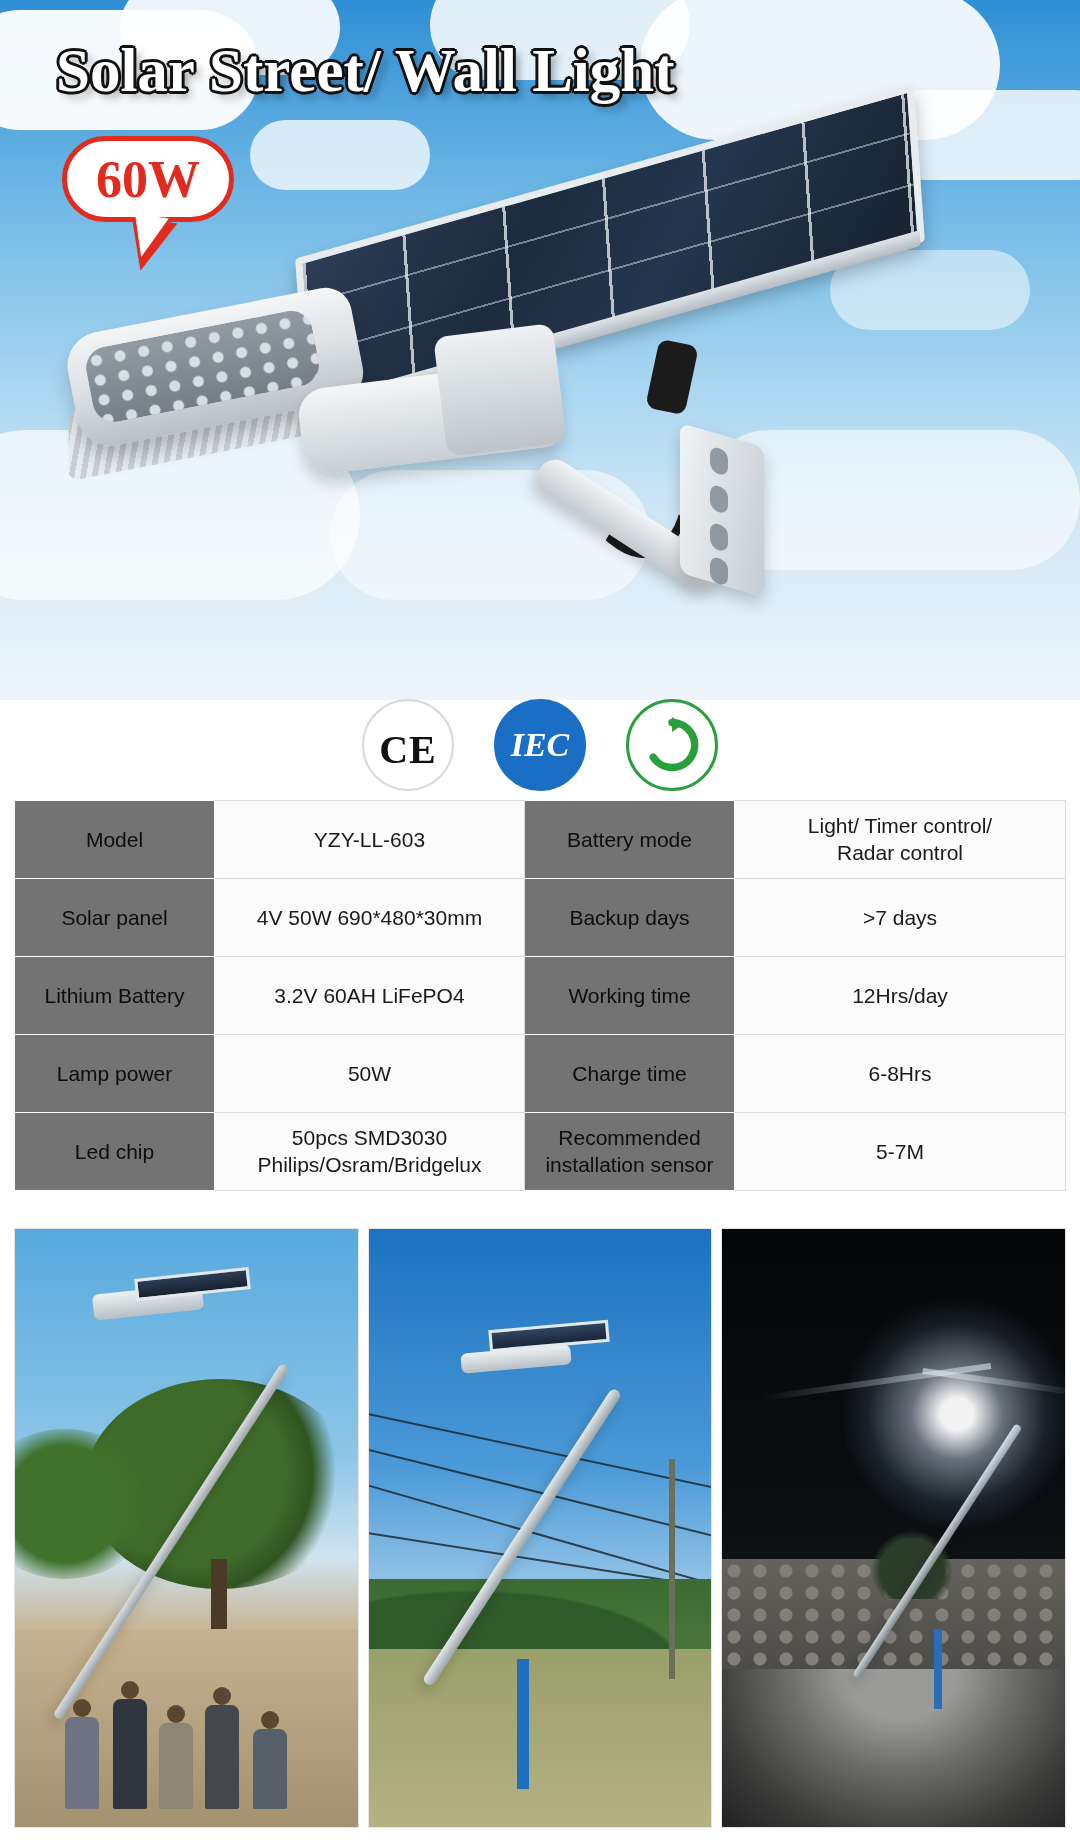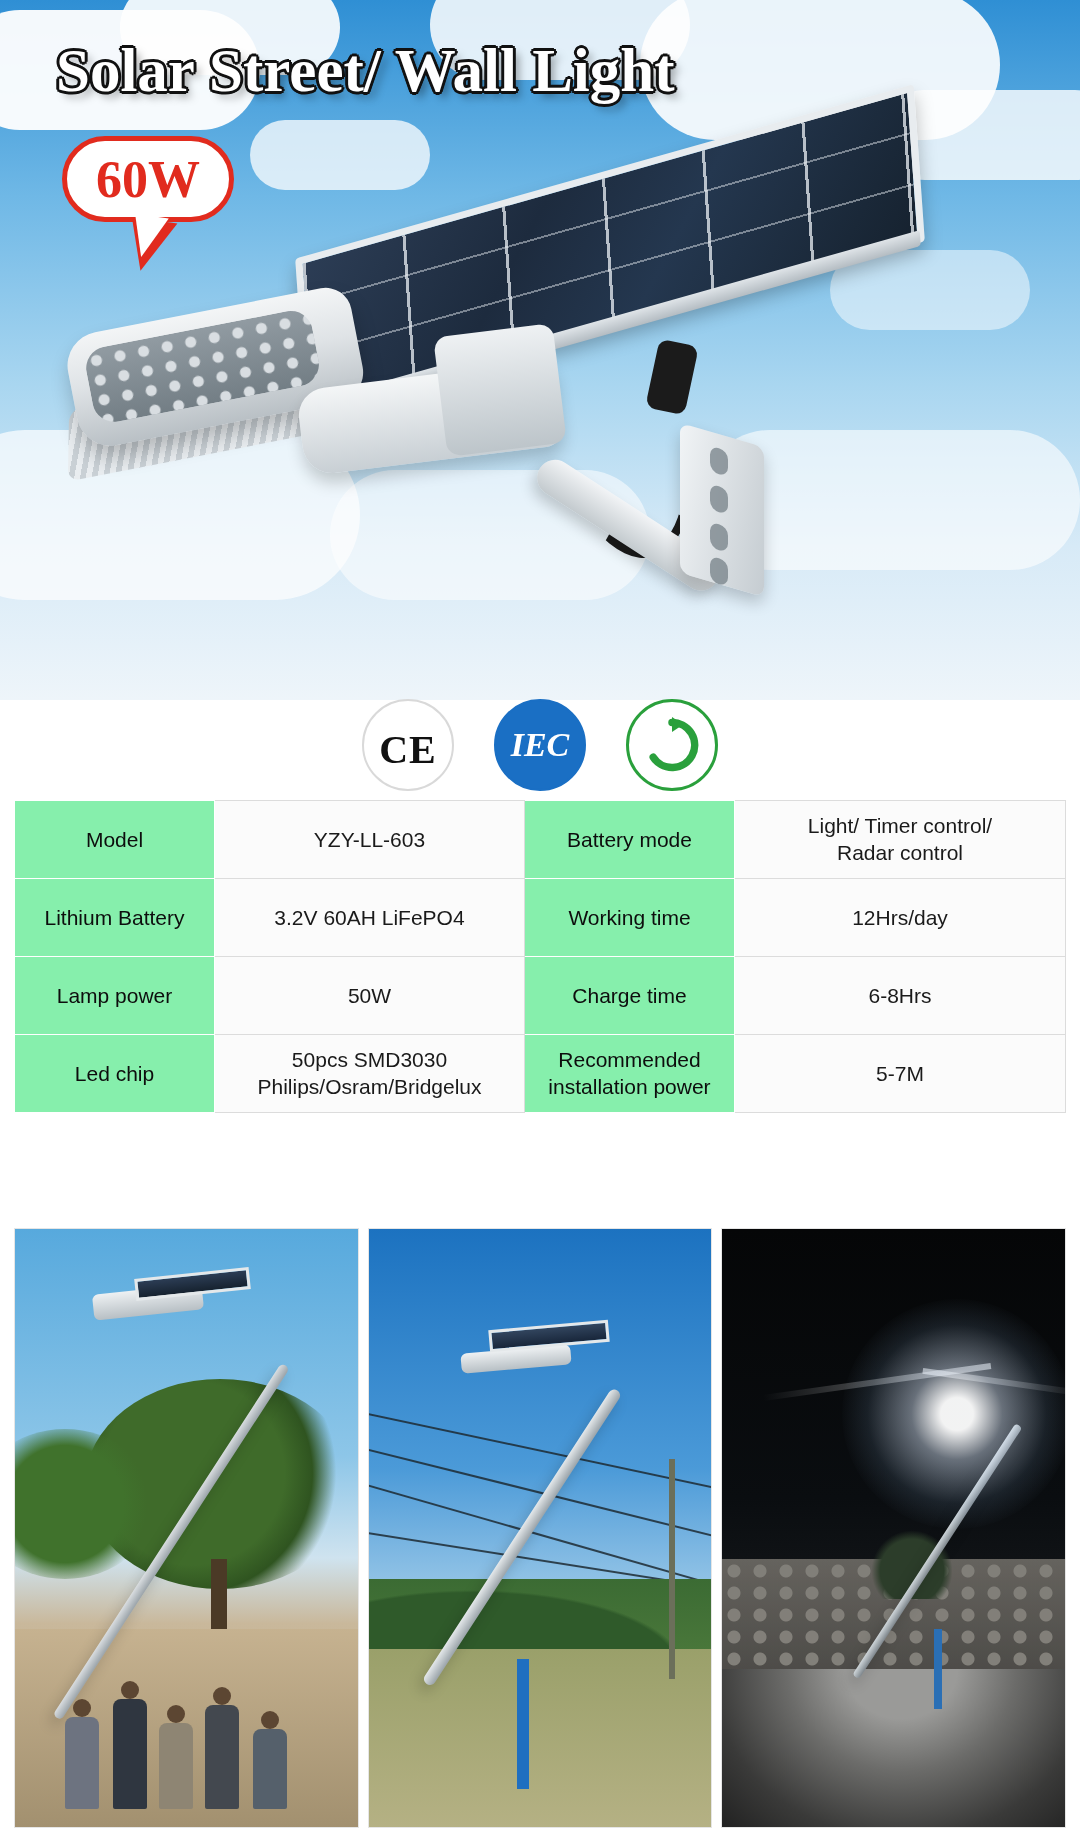--- a/index.html
+++ b/index.html
@@ -203,21 +203,21 @@
   .cert-iso .sub { font-size: 18px; font-weight: bold; color:#1f7a36; }
   .cert-iso .bot { font-size: 11px; font-weight: bold; color:#1f7a36; border:1px solid #1f7a36; border-radius:3px; padding:0 3px; margin-top:3px;}
   .cert-rec { border: 3px solid #2aa03c; }
   .cert-rec svg { width: 60px; height: 60px; }
 
   
   .spec { position: absolute; left: 14px; top: 800px; width: 1052px; }
   table { border-collapse: collapse; width: 100%; table-layout: fixed; }
   td { border: 1px solid #ffffff; height: 78px; text-align: center; vertical-align: middle;
        font-size: 21px; color: #1a1a1a; padding: 4px 8px; }
-  td.key { background: #86efac; color: #0d0d0d; font-size: 21px; }
+  td.key { background: #737373; color: #0d0d0d; font-size: 21px; }
   td.val { background: #fbfbfb; border: 1px solid #dcdcdc; }
   td small { display: block; font-size: 21px; line-height: 1.25; }
 
   
   .photos { position: absolute; left: 14px; top: 1228px; width: 1052px; height: 600px; display: flex; gap: 9px; }
   .photo { position: relative; width: 345px; height: 600px; overflow: hidden; border: 1px solid #e5e5e5; }
 
   
   .p1 { background: linear-gradient(180deg,#57a9dd 0%,#8dc6e8 38%,#cfe3ef 55%,#c9b89b 66%,#b8a487 100%); }
   .p1 .tree { position:absolute; left: 70px; top: 150px; width: 270px; height: 210px;
@@ -350,40 +350,46 @@
         <tr>
           <td class="key" style="width:200px">Model</td>
           <td class="val" style="width:310px">YZY-LL-603</td>
           <td class="key" style="width:210px">Battery mode</td>
           <td class="val">
             <small>Light/ Timer control/</small>
             <small>Radar control</small>
           </td>
         </tr>
         <tr>
+          <td class="key">Solar panel</td>
+          <td class="val">4V 50W 690*480*30mm</td>
+          <td class="key">Backup days</td>
+          <td class="val">&gt;7 days</td>
+        </tr>
+        <tr>
           <td class="key">Lithium Battery</td>
           <td class="val">3.2V 60AH LiFePO4</td>
           <td class="key">Working time</td>
           <td class="val">12Hrs/day</td>
         </tr>
         <tr>
           <td class="key">Lamp power</td>
           <td class="val">50W</td>
           <td class="key">Charge time</td>
           <td class="val">6-8Hrs</td>
         </tr>
         <tr>
           <td class="key">Led chip</td>
           <td class="val">
             <small>50pcs SMD3030</small>
             <small>Philips/Osram/Bridgelux</small>
           </td>
           <td class="key">
             <small>Recommended</small>
-            <small>installation power</small>
+            <small>installation sensor</small>
           </td>
           <td class="val">5-7M</td>
         </tr>
       </tbody>
     </table>
   </section>
 
   <section class="photos">
     <div class="photo p1">
       <div class="tree"></div>

